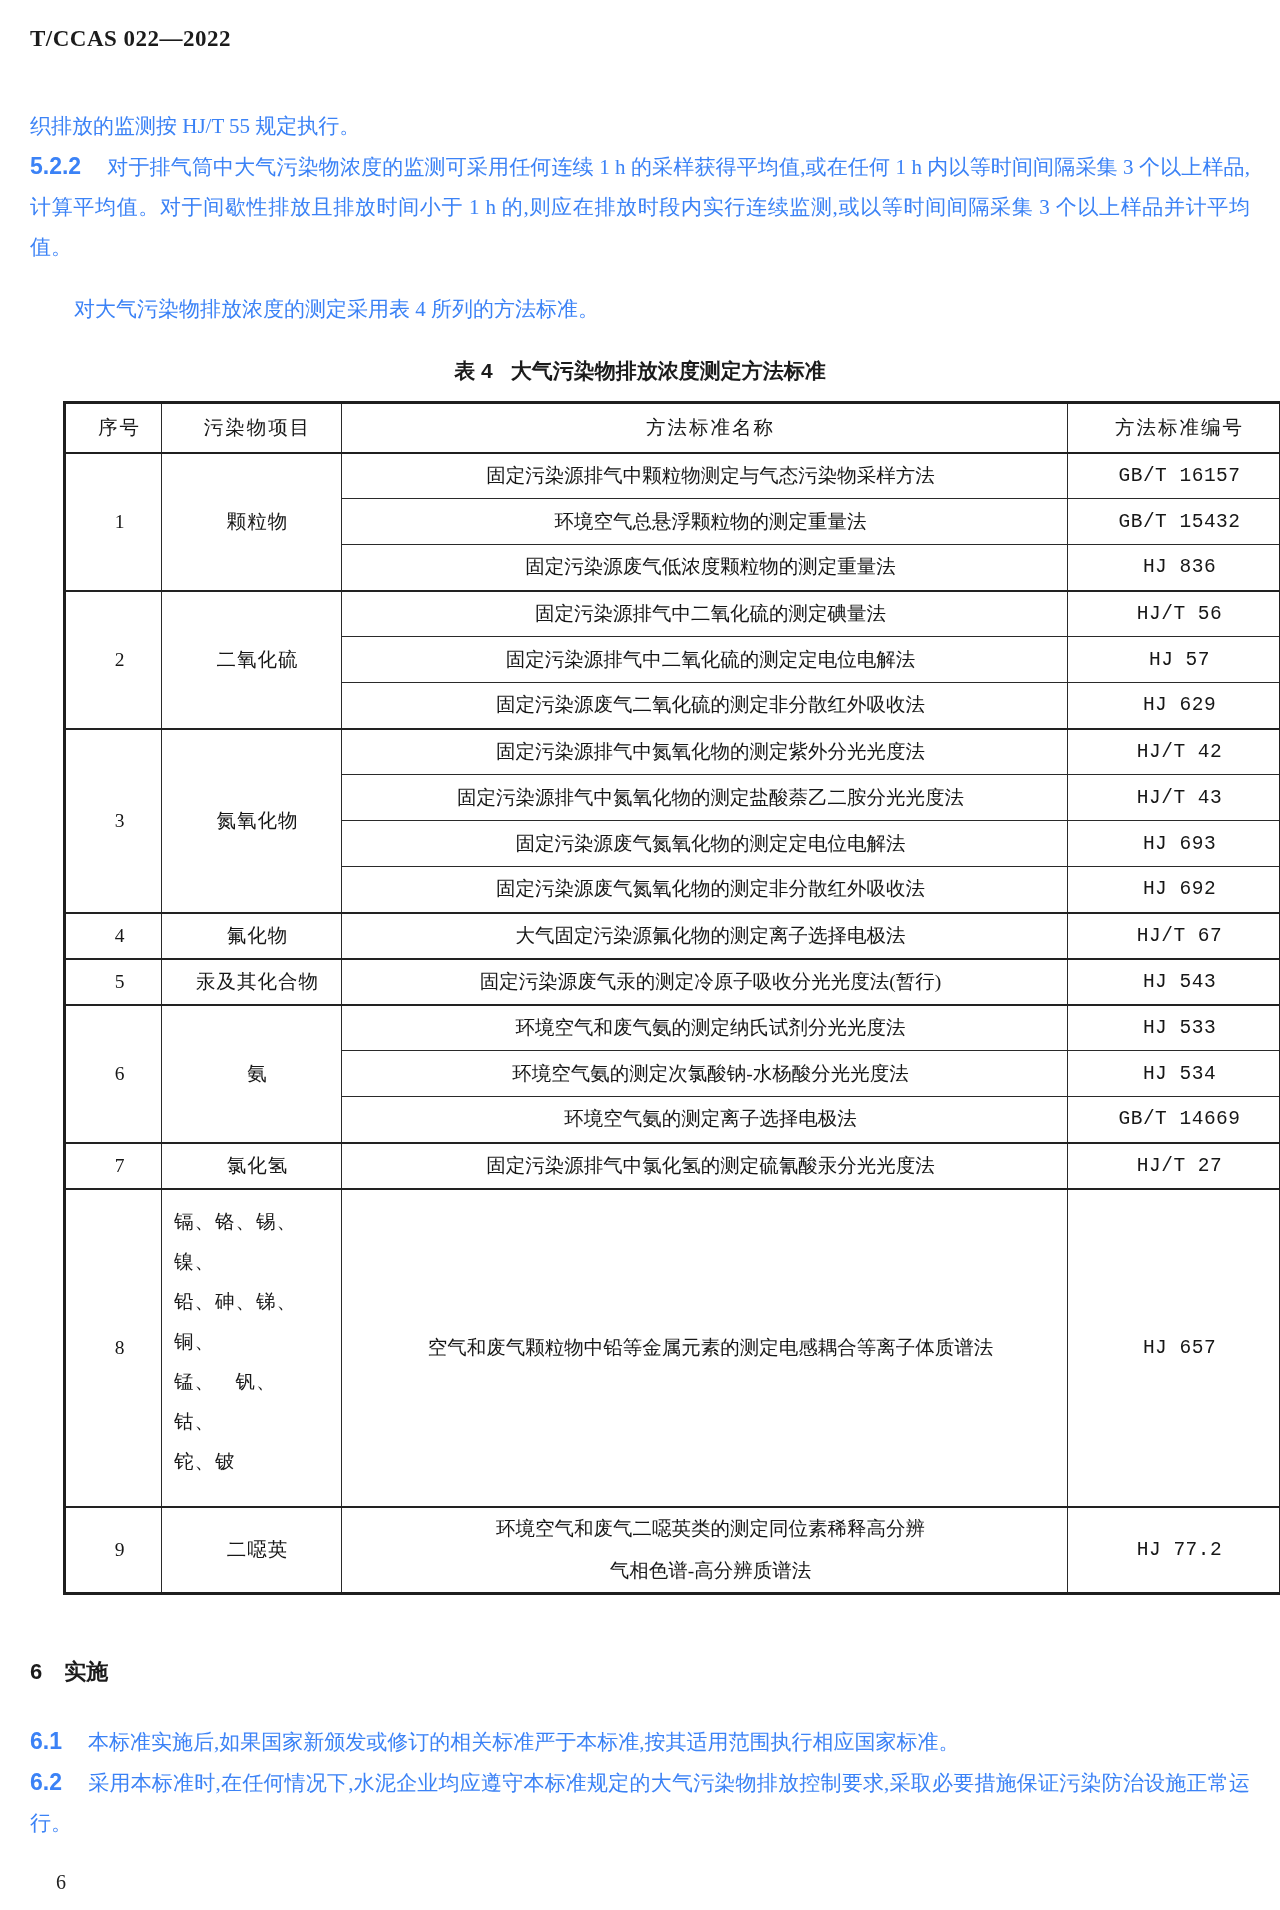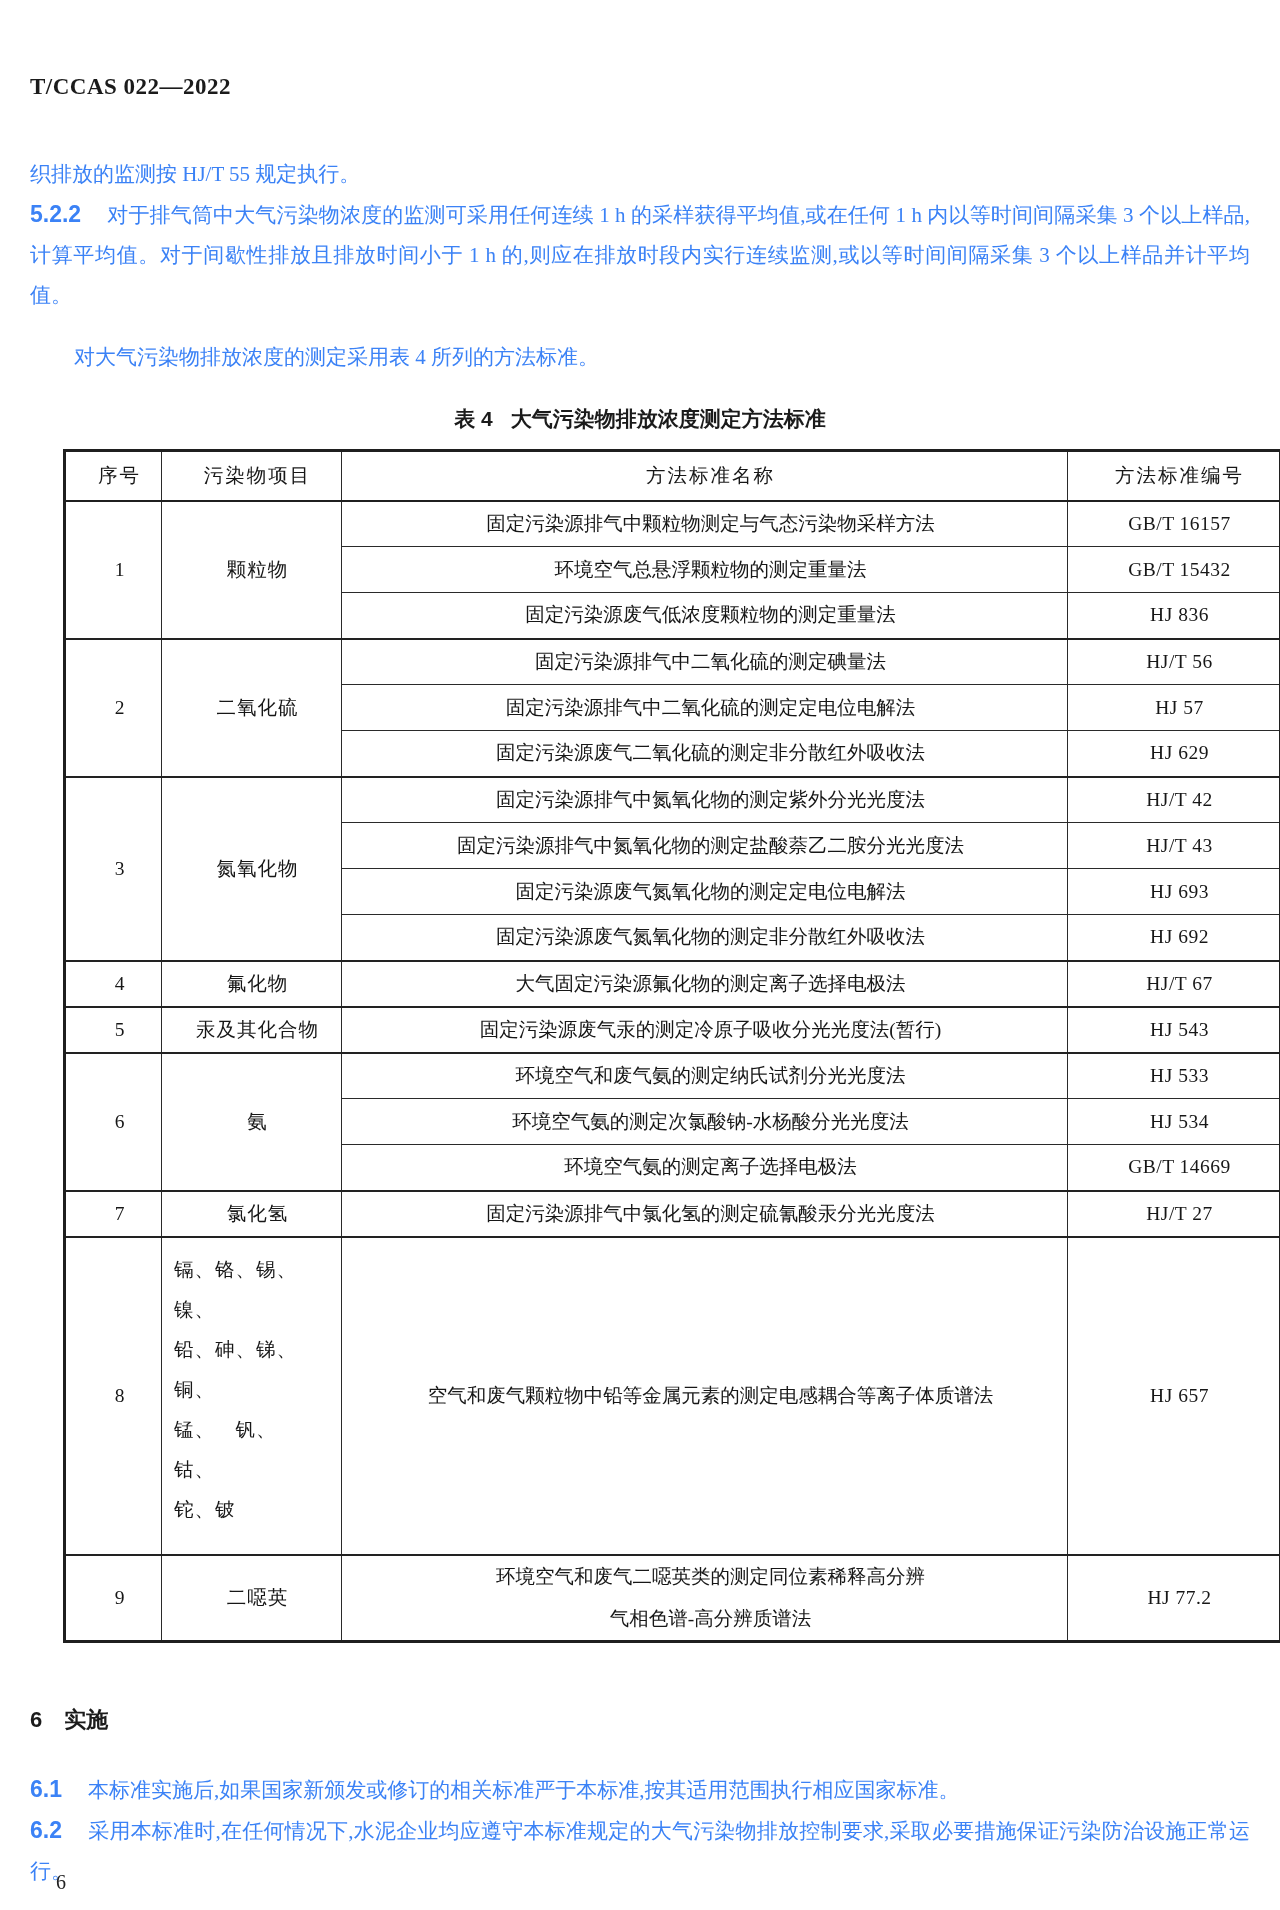--- a/index.html
+++ b/index.html
@@ -4,21 +4,21 @@
 <style>
   * { margin: 0; padding: 0; box-sizing: border-box; }
   html, body { background: #ffffff; }
   body {
     width: 1280px; height: 1910px;
     position: relative;
     overflow: hidden;
     font-family: "Liberation Serif", "DejaVu Serif", serif;
     color: #1b1b1b;
   }
-  .page { padding: 26px 30px 0 30px; margin-top: 48px; }
+  .page { padding: 26px 30px 0 30px; }
 
   .doc-code {
     font-family: "Liberation Serif", "DejaVu Serif", serif;
     font-weight: bold;
     font-size: 23px;
     letter-spacing: 0.5px;
     margin-bottom: 54px;
   }
 
   .body-par {
@@ -70,21 +70,21 @@
   table.methods thead th {
     height: 50px;
     font-weight: normal;
     text-align: center;
     border-bottom: 2.5px solid #1f1f1f;
     letter-spacing: 2px;
   }
   table.methods tbody td { height: 46px; text-align: center; }
   table.methods tbody tr.group-start td { border-top: 2px solid #222; }
   td.method-name { white-space: pre-line; line-height: 42px; }
-  td.method-code { letter-spacing: 0.5px; }
+  td.method-code { letter-spacing: 0.5px; font-family: Liberation Mono, monospace; }
   td.pollutant { white-space: pre-line; letter-spacing: 1px; }
   td.pollutant.multiline {
     text-align: left;
     padding: 12px 10px 24px 12px;
     line-height: 40px;
   }
 
   .heading-6 { margin-top: 62px; }
   .clause-61 { margin-top: 34px; }
   .page-number {

